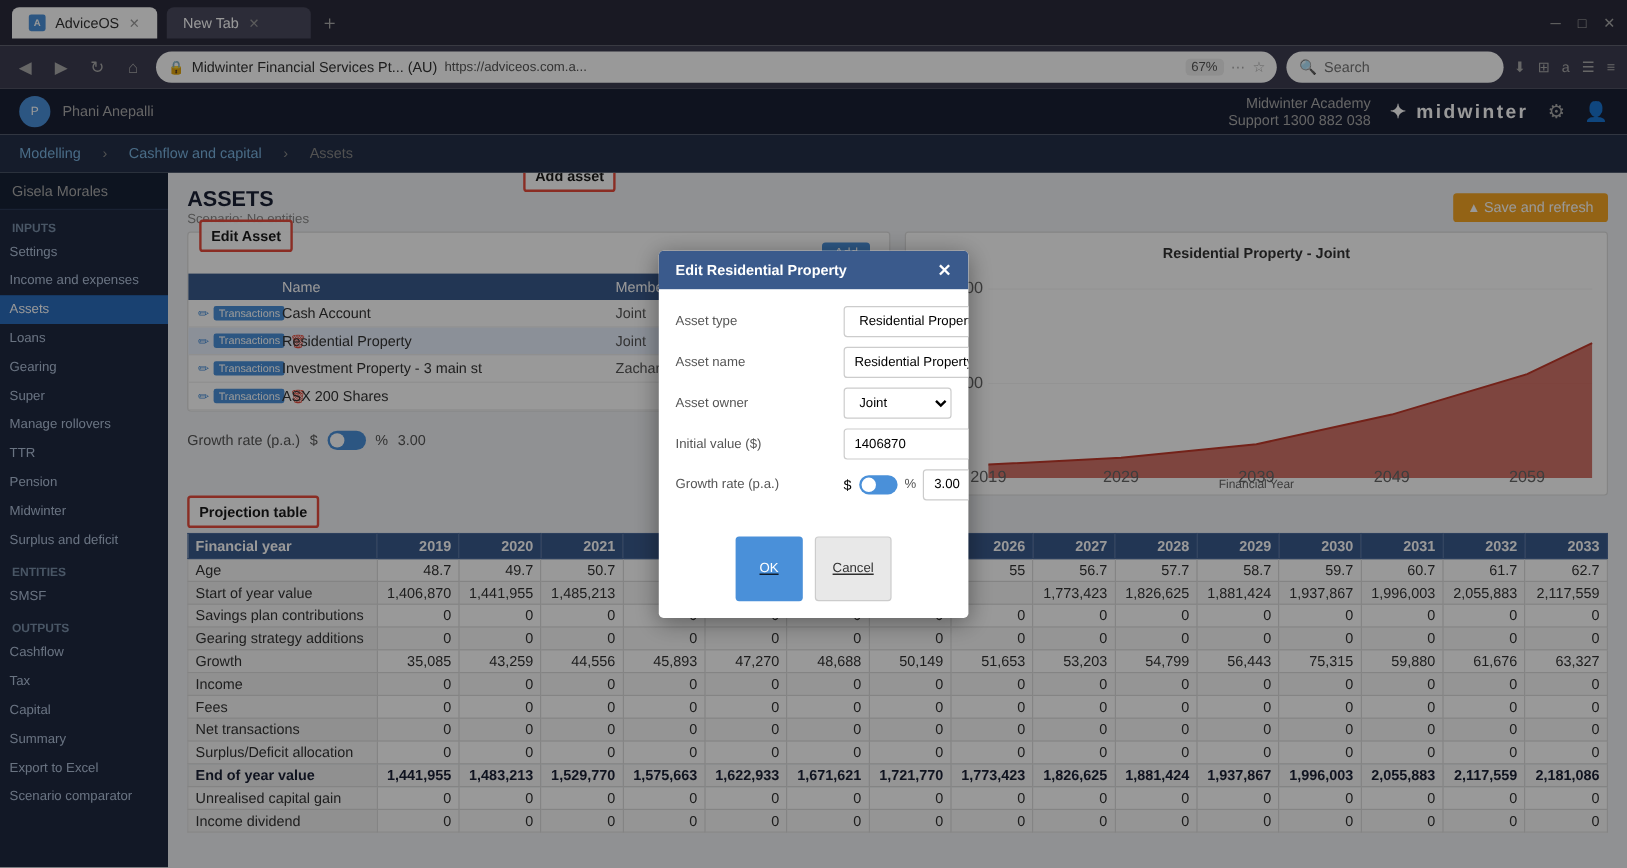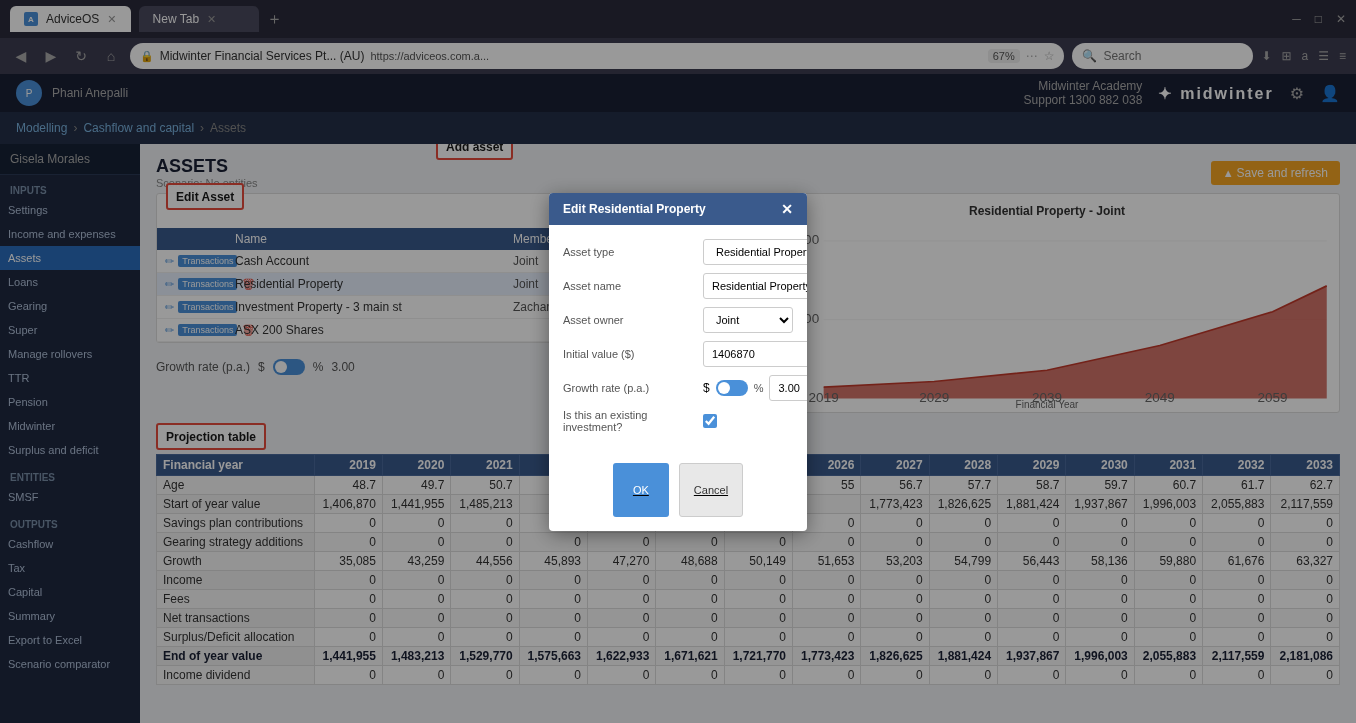--- a/index.html
+++ b/index.html
@@ -23,21 +23,21 @@
     .search-bar input { border: none; outline: none; font-size: 12px; width: 140px; }
     .toolbar-icons { display: flex; gap: 10px; color: #aaa; font-size: 14px; }
 
     
     .app-wrapper { display: flex; flex-direction: column; height: calc(723px - 74px); }
 
     
     .top-nav { background: #1a2035; height: 38px; display: flex; align-items: center; justify-content: space-between; padding: 0 16px; }
     .top-nav-left { display: flex; align-items: center; gap: 10px; color: #aaa; font-size: 12px; }
     .top-nav-left .user-icon { width: 26px; height: 26px; background: #4a90d9; border-radius: 50%; display: flex; align-items: center; justify-content: center; color: #fff; font-size: 10px; }
-    .breadcrumb { background: #243048; height: 32px; display: flex; align-items: center; padding: 0 16px; gap: 6px; color: #ccc; font-size: 12px; }
+    .breadcrumb { background: #243048; height: 32px; display: flex; align-items: center; padding: 0 16px; gap: 18px; color: #ccc; font-size: 12px; }
     .breadcrumb a { color: #7ab3e0; text-decoration: none; }
     .breadcrumb span { color: #888; }
     .top-nav-right { display: flex; align-items: center; gap: 16px; }
     .midwinter-support { font-size: 10px; color: #aaa; text-align: right; }
 
     
     .main-layout { display: flex; flex: 1; overflow: hidden; }
 
     
     .sidebar { width: 140px; background: #1e2840; color: #ccc; display: flex; flex-direction: column; overflow-y: auto; flex-shrink: 0; }
@@ -328,21 +328,21 @@
               <text x="150" y="158" font-size="8" fill="#666" text-anchor="middle">2029</text>
               <text x="250" y="158" font-size="8" fill="#666" text-anchor="middle">2039</text>
               <text x="350" y="158" font-size="8" fill="#666" text-anchor="middle">2049</text>
               <text x="450" y="158" font-size="8" fill="#666" text-anchor="middle">2059</text>
             </svg>
             <div style="text-align:center; font-size:10px; color:#666; margin-top:-8px;">Financial Year</div>
           </div>
         </div>
       </div>
 
-      <div style="position:relative; margin-top: 10px;">
+      <div style="position:relative; ">
         
         <div class="callout" style="position:relative; display:inline-block; margin-bottom: 4px;">
           <span>Projection table</span>
         </div>
       </div>
 
       <div style="overflow-x: auto;">
         <table class="proj-table">
           <thead>
             <tr>
@@ -443,21 +443,21 @@
                 <td>43,259</td>
                 <td>44,556</td>
                 <td>45,893</td>
                 <td>47,270</td>
                 <td>48,688</td>
                 <td>50,149</td>
                 <td>51,653</td>
                 <td>53,203</td>
                 <td>54,799</td>
                 <td>56,443</td>
-                <td>58,136</td>
+                <td>75,315</td>
                 <td>59,880</td>
                 <td>61,676</td>
                 <td>63,327</td>
               </tr>
               <tr>
                 <td>Income</td>
                 <td>0</td>
                 <td>0</td>
                 <td>0</td>
                 <td>0</td>
@@ -539,20 +539,38 @@
                 <td>1,773,423</td>
                 <td>1,826,625</td>
                 <td>1,881,424</td>
                 <td>1,937,867</td>
                 <td>1,996,003</td>
                 <td>2,055,883</td>
                 <td>2,117,559</td>
                 <td>2,181,086</td>
               </tr>
               <tr>
+                <td>Unrealised capital gain</td>
+                <td>0</td>
+                <td>0</td>
+                <td>0</td>
+                <td>0</td>
+                <td>0</td>
+                <td>0</td>
+                <td>0</td>
+                <td>0</td>
+                <td>0</td>
+                <td>0</td>
+                <td>0</td>
+                <td>0</td>
+                <td>0</td>
+                <td>0</td>
+                <td>0</td>
+              </tr>
+              <tr>
                 <td>Income dividend</td>
                 <td>0</td>
                 <td>0</td>
                 <td>0</td>
                 <td>0</td>
                 <td>0</td>
                 <td>0</td>
                 <td>0</td>
                 <td>0</td>
                 <td>0</td>
@@ -605,23 +623,19 @@
       <div class="form-row">
         <div class="form-label">Growth rate (p.a.)</div>
         <div class="form-growth-row">
           <span>$</span>
           <div class="toggle-switch"></div>
           <span class="pct">%</span>
           <input type="text" value="3.00" style="">
         </div>
       </div>
 
-      <div class="form-row">
-        <div class="form-label">Is this an existing investment?</div>
-        <input type="checkbox" class="checkbox-blue" checked="" style="">
-      </div>
     </div>
     <div class="modal-footer">
       <button class="btn-ok">OK</button>
       <button class="btn-cancel">Cancel</button>
     </div>
   </div>
 </div>
 
 </body></html>

